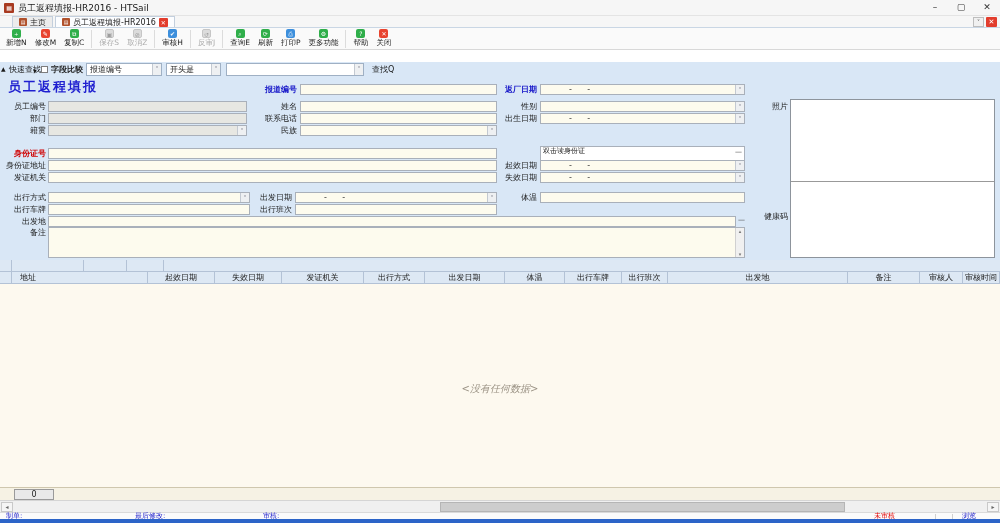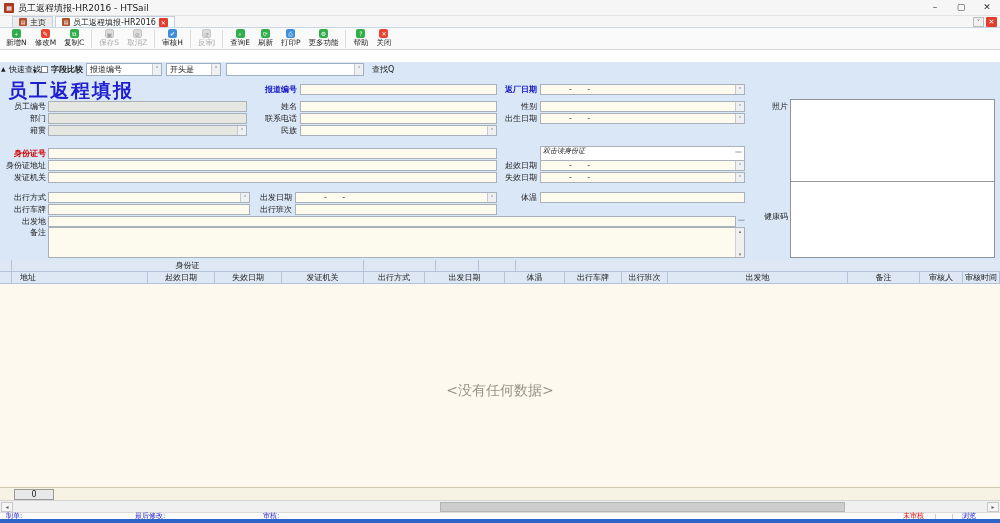--- a/index.html
+++ b/index.html
@@ -52,42 +52,42 @@
   .lbl { position:absolute; font-size:8px; line-height:11px; text-align:right;
     color:#1c1c1c; white-space:nowrap; }
   .lbl.blue { color:#1414c8; font-weight:bold; }
   .lbl.red { color:#d00000; font-weight:bold; }
   .inp { position:absolute; height:11px; background:#fdfbee; border:1px solid #a9b0ba; }
   .inp.dis { background:#e7e7e2; }
   .arr { position:absolute; right:0; top:0; bottom:0; width:9px; background:#eef0f2;
     border-left:1px solid #c3c9d1; color:#667; font-size:6px; line-height:9px; text-align:center; }
   .datep { position:absolute; left:0; top:0; padding-left:28px; font-size:8px;
     line-height:10px; color:#333; white-space:pre; }
-  .form-title { position:absolute; left:8px; top:16px; font-size:19px; font-weight:bold;
+  .form-title { position:absolute; left:8px; top:16px; font-size:13px; font-weight:bold;
     color:#1f1fd0; letter-spacing:2px; font-family:"DejaVu Serif", serif; }
   .qs { font-size:8px; line-height:13px; white-space:nowrap; }
   .qsel { position:absolute; height:13px; background:#fff; border:1px solid #9fb0c4; }
   .qsel .qtext { position:absolute; left:3px; top:0; font-size:8px; line-height:12px; white-space:nowrap; }
   .checkbox { position:absolute; width:7px; height:7px; background:#fff; border:1px solid #7d7d7d; }
   .readid { position:absolute; background:#fff; border:1px solid #a9b0ba; font-size:7px;
     line-height:9px; padding-left:2px; color:#222; }
   .minusbox { position:absolute; font-size:7px; line-height:8px; color:#444; }
   .bigbox { position:absolute; background:#fff; border:1px solid #8d949c; }
   .vscroll { position:absolute; right:0; top:0; bottom:0; width:9px; background:#f0f0f0;
     border-left:1px solid #d0d0d0; }
   .vscroll span { position:absolute; left:0; width:8px; text-align:center; font-size:5px; color:#777; }
   
   .grid { position:absolute; top:260px; left:0; width:1000px; height:227px; background:#fdf9ef; }
   .g-row { display:flex; height:12px; background:#dde8f4; border-bottom:1px solid #b3c2d6; }
   .g-cell { border-right:1px solid #b3c2d6; font-size:8px; line-height:11px; text-align:center;
     color:#202020; overflow:hidden; white-space:nowrap; flex:none; }
   .g-cell.left { text-align:left; padding-left:8px; }
   .g-body { position:relative; height:203px; background:#fdf9ef; }
   .g-empty { position:absolute; left:0; right:0; top:98px; text-align:center;
-    font-size:14px; color:#9a9284; }
+    font-size:10px; color:#9a9284;font-style:italic; }
   
   .count-row { position:absolute; top:487px; left:0; width:1000px; height:13px;
     background:#f6f2e4; border-top:1px solid #cfc7ae; }
   .count-cell { position:absolute; left:14px; top:1px; width:40px; height:11px;
     background:#e9e9e9; border:1px solid #9a9a9a; font-size:8px; line-height:9px; text-align:center; }
   .hscroll { position:absolute; top:500px; left:0; width:1000px; height:12px;
     background:#f0f0f0; border-top:1px solid #d5d5d5; }
   .hs-btn { position:absolute; top:1px; width:12px; height:10px; background:#f5f5f5;
     border:1px solid #c9c9c9; font-size:6px; line-height:8px; text-align:center; color:#666; }
   .hs-thumb { position:absolute; top:1px; left:440px; width:405px; height:10px;
@@ -251,21 +251,21 @@
     </div>
 
     <span class="lbl" style="left:755px;top:39px;width:33px;">照片</span>
     <div class="bigbox" style="left:790px;top:37px;width:205px;height:159px;">
       <div style="position:absolute;left:0;right:0;top:81px;height:1px;background:#999;"></div>
     </div>
     <span class="lbl" style="left:750px;top:120px;width:38px;margin-top:29px;">健康码</span>
 
     <span class="lbl red" style="left:0;top:86px;width:46px;">身份证号</span>
     <div class="inp" style="left:48px;top:86px;width:449px;"></div>
-    <div class="readid" style="left:540px;top:84px;width:205px;height:24px;font-style:italic;">
+    <div class="readid" style="left:540px;top:84px;width:205px;height:24px;">
       <span>双击读身份证</span>
       <span class="minusbox" style="right:2px;top:1px;">—</span>
     </div>
     <span class="lbl" style="left:0;top:98px;width:46px;">身份证地址</span>
     <div class="inp" style="left:48px;top:98px;width:449px;"></div>
     <span class="lbl" style="left:485px;top:98px;width:52px;">起效日期</span>
     <div class="inp" style="left:540px;top:98px;width:205px;">
       <span class="datep">-      -</span>
       <span class="arr">˅</span>
     </div>
@@ -303,21 +303,20 @@
       <div class="vscroll">
         <span style="top:0;">▴</span>
         <span style="bottom:0;">▾</span>
       </div>
     </div>
   </div>
 
   <div class="grid">
     <div class="g-row">
       <div class="g-cell" style="width:12px;"></div>
-      <div class="g-cell" style="width:352px;">身份证</div>
       <div class="g-cell" style="width:72px;"></div>
       <div class="g-cell" style="width:43px;"></div>
       <div class="g-cell" style="width:37px;"></div>
     </div>
     <div class="g-row">
       <div class="g-cell" style="width:12px;"></div>
       <div class="g-cell left" style="width:136px;">地址</div>
       <div class="g-cell" style="width:67px;">起效日期</div>
       <div class="g-cell" style="width:67px;">失效日期</div>
       <div class="g-cell" style="width:82px;">发证机关</div>
@@ -343,21 +342,21 @@
   <div class="hscroll">
     <span class="hs-btn" style="left:1px;">◂</span>
     <div class="hs-thumb"></div>
     <span class="hs-btn" style="right:1px;">▸</span>
   </div>
 
   <div class="statusbar">
     <span class="st" style="left:6px;">制单:</span>
     <span class="st" style="left:135px;">最后修改:</span>
     <span class="st" style="left:263px;">审核:</span>
-    <span class="st red" style="left:903px;text-align:right;">未审核</span>
+    <span class="st red" style="left:874px;text-align:right;">未审核</span>
     <span class="st-sep" style="left:935px;"></span>
     <span class="st-sep" style="left:952px;"></span>
     <span class="st" style="left:962px;">浏览</span>
   </div>
 
   <div class="taskbar"></div>
 
 </div>
 
 </body></html>

